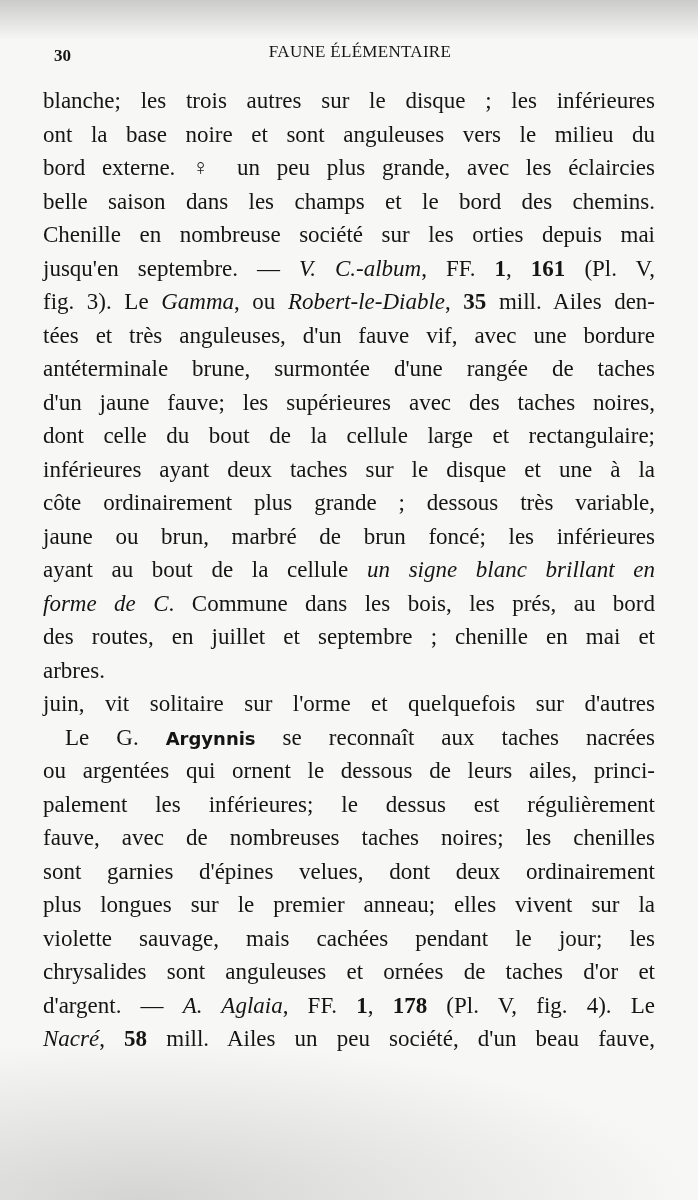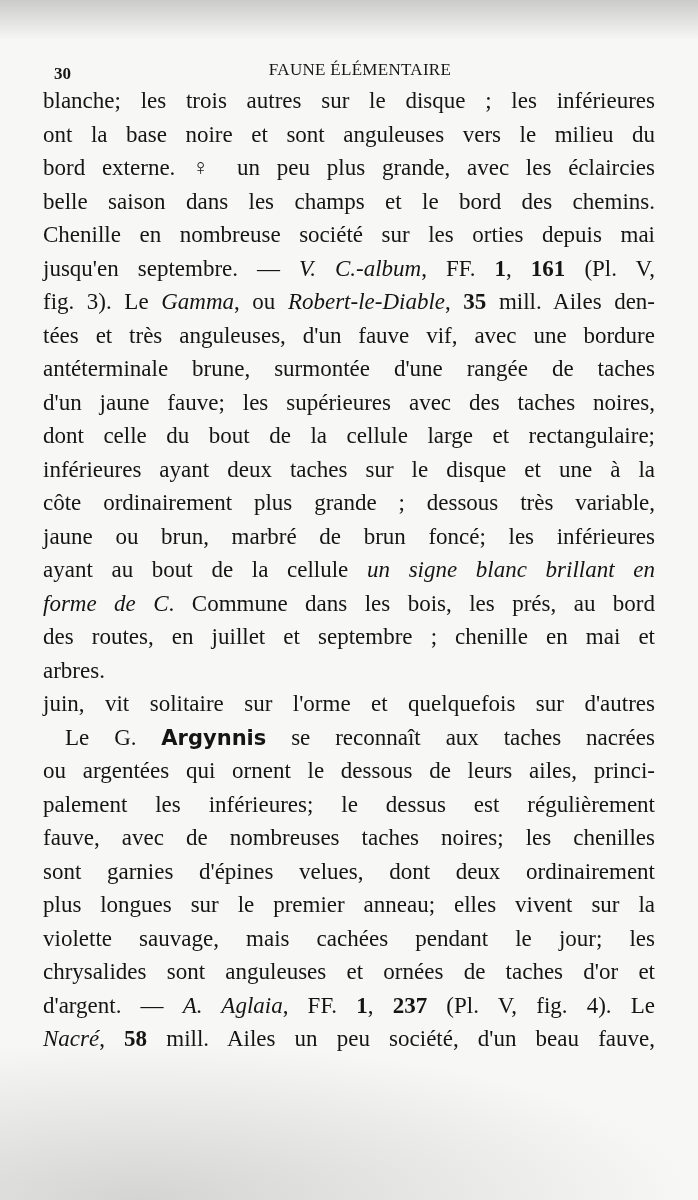--- a/index.html
+++ b/index.html
@@ -14,21 +14,21 @@
       position: absolute; left: 0; top: 0; width: 698px; height: 40px;
       background: linear-gradient(to bottom, rgba(150,150,150,0.45), rgba(240,240,240,0));
       pointer-events: none;
     }
     .page-shade-bottom {
       position: absolute; left: 0; bottom: 0; width: 698px; height: 160px;
       background: radial-gradient(ellipse at 20% 100%, rgba(170,170,170,0.45), rgba(247,247,245,0) 70%);
       pointer-events: none;
     }
     .header {
-      position: absolute; top: 60px; left: 54px; width: 612px; height: 24px;
+      position: absolute; top: 42px; left: 54px; width: 612px; height: 24px;
     }
     .page-number {
       position: absolute; left: 0; top: 4px;
       font-weight: bold; font-size: 17px;
     }
     .running-title {
       position: absolute; left: 0; right: 0; top: 0;
       text-align: center; font-size: 17px; letter-spacing: 0.3px;
     }
     .body-text {
@@ -39,21 +39,21 @@
       line-height: 33.5px;
       height: 33.5px;
       white-space: nowrap;
       text-align: justify;
       text-align-last: justify;
     }
     .line.last { text-align-last: left; }
     .line.indent { padding-left: 22px; }
     .it { font-style: italic; }
     .bd { font-weight: bold; }
-    .genus { font-weight: bold; font-family: "DejaVu Sans", sans-serif; font-size: 21px; }
+    .genus { font-weight: bold; font-family: "DejaVu Sans", sans-serif; font-size: 18px; }
   </style>
 </head>
 <body>
 
 <div class="page-shade-top"></div>
 <div class="page-shade-bottom"></div>
 
 <div class="header">
   <span class="page-number">30</span>
   <div class="running-title">FAUNE ÉLÉMENTAIRE</div>
@@ -80,15 +80,15 @@
     <div class="line last"><span>arbres.</span></div>
     <div class="line"><span>juin, vit solitaire sur l'orme et quelquefois sur d'autres</span></div>
     <div class="line indent"><span>Le G. </span><span class="genus">Argynnis</span><span> se reconnaît aux taches nacrées</span></div>
     <div class="line"><span>ou argentées qui ornent le dessous de leurs ailes, princi-</span></div>
     <div class="line"><span>palement les inférieures; le dessus est régulièrement</span></div>
     <div class="line"><span>fauve, avec de nombreuses taches noires; les chenilles</span></div>
     <div class="line"><span>sont garnies d'épines velues, dont deux ordinairement</span></div>
     <div class="line"><span>plus longues sur le premier anneau; elles vivent sur la</span></div>
     <div class="line"><span>violette sauvage, mais cachées pendant le jour; les</span></div>
     <div class="line"><span>chrysalides sont anguleuses et ornées de taches d'or et</span></div>
-    <div class="line"><span>d'argent. — </span><span class="it">A. Aglaia</span><span>, FF. </span><span class="bd">1</span><span>, </span><span class="bd">237</span><span> (Pl. V, fig. 4). Le</span></div>
+    <div class="line"><span>d'argent. — </span><span class="it">A. Aglaia</span><span>, FF. </span><span class="bd">1</span><span>, </span><span class="bd">178</span><span> (Pl. V, fig. 4). Le</span></div>
     <div class="line"><span class="it">Nacré</span><span>, </span><span class="bd">58</span><span> mill. Ailes un peu société, d'un beau fauve,</span></div>
   </div>
 
 </body></html>

